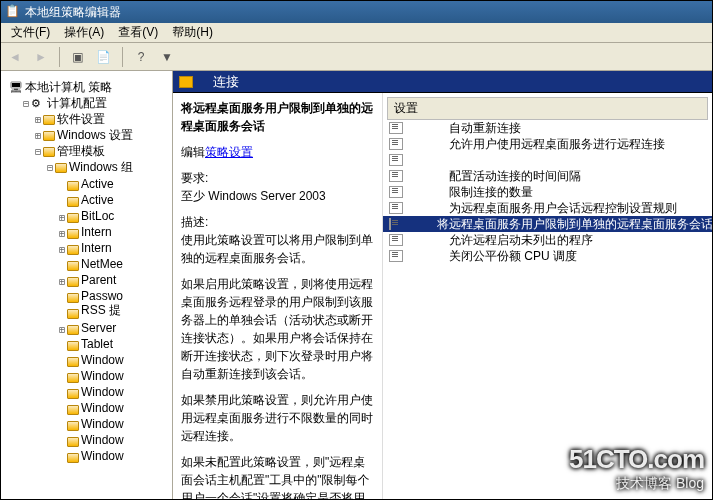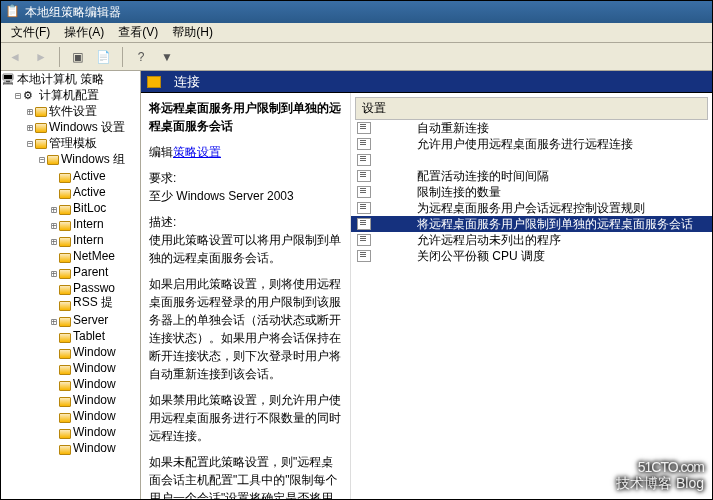--- a/index.html
+++ b/index.html
@@ -11,51 +11,51 @@
 .menubar { height: 20px; background: #ece9d8; border-bottom: 1px solid #aca899; display: flex; align-items: center; font-size: 12px; padding: 0 4px; gap: 2px; }
 .menubar span { padding: 2px 6px; }
 
 .toolbar { height: 28px; background: #ece9d8; border-bottom: 1px solid #aca899; display: flex; align-items: center; padding: 0 4px; gap: 6px; }
 .tool-btn { width: 20px; height: 20px; display: inline-flex; align-items: center; justify-content: center; font-size: 12px; color: #555; }
 .tool-btn.dis { color: #bbb; }
 .tool-sep { width: 1px; height: 20px; background: #aca899; margin: 0 2px; }
 
 .main { display: flex; height: 428px; }
 
-.tree { width: 140px; border-right: 1px solid #aca899; background: #fff; overflow: hidden; font-size: 12px; padding: 0; }
+.tree { width: 172px; border-right: 1px solid #aca899; background: #fff; overflow: hidden; font-size: 12px; padding: 8px; }
 .tree-item { display: flex; align-items: center; height: 16px; white-space: nowrap; overflow: hidden; }
 .tree-item.root { font-weight: normal; }
 .tb { width: 10px; display: inline-block; text-align: center; color: #666; font-size: 10px; font-family: monospace; }
 .fold { width: 14px; height: 14px; display: inline-block; margin-right: 2px; }
 .fold.computer::before { content: "🖥"; font-size: 11px; }
 .fold.gear::before { content: "⚙"; font-size: 11px; }
 .fold.closed { background: linear-gradient(#fceabb, #f8b500); border: 1px solid #b8860b; border-radius: 1px; width: 12px; height: 10px; margin-top: 2px; }
 .ind1 { margin-left: 12px; } .ind2 { margin-left: 24px; } .ind3 { margin-left: 36px; }
 .ind4 { margin-left: 48px; align-items: flex-end; }
 
 .content { flex: 1; display: flex; flex-direction: column; overflow: hidden; }
-.content-header { height: 22px; background: #15317e; color: #fff; display: flex; align-items: center; padding: 0 6px; font-size: 13px; gap: 13px; border-bottom: 1px solid #000; }
+.content-header { height: 22px; background: #15317e; color: #fff; display: flex; align-items: center; padding: 0 6px; font-size: 13px; gap: 20px; border-bottom: 1px solid #000; }
 .content-header .hicon { width: 14px; height: 12px; background: #f8b500; border: 1px solid #b8860b; }
 
 .content-body { flex: 1; display: flex; overflow: hidden; font-size: 12px; }
 
 .desc-pane { width: 210px; padding: 6px 8px; overflow: hidden; line-height: 1.5; border-right: 1px solid #ddd; }
 .desc-pane .dtitle { font-weight: bold; margin-bottom: 8px; }
 .desc-pane a { color: #0000ee; text-decoration: underline; }
 .desc-pane p { margin-bottom: 8px; }
 
 .list-pane { flex: 1; padding: 4px 0 4px 0; overflow: hidden; }
 .list-header { background: #ece9d8; border: 1px solid #bbb; padding: 2px 6px; font-size: 12px; margin: 0 4px 0 4px; }
 .list-row { display: flex; align-items: center; height: 16px; padding: 0 6px; font-size: 12px; white-space: nowrap; gap: 40px; }
 .list-row .licon { width: 14px; height: 12px; margin-right: 6px; display: inline-block; background: #fff; border: 1px solid #999; position: relative; }
 .list-row .licon::after { content: ""; position: absolute; left: 2px; top: 1px; width: 6px; height: 1px; background: #666; box-shadow: 0 2px 0 #666, 0 4px 0 #666; }
 .list-row.sel { background: #15317e; color: #fff; }
 
 .watermark { position: absolute; right: 8px; bottom: 6px; color: rgba(255,255,255,0.9); filter: drop-shadow(0 0 2px #000) drop-shadow(0 0 2px #000); font-family: Arial; text-align: right; pointer-events: none; }
-.watermark .big { font-size: 14px; font-weight: normal; letter-spacing: -1px; }
+.watermark .big { font-size: 26px; font-weight: bold; letter-spacing: -1px; }
 .watermark .sm { font-size: 14px; }
 </style>
 </head>
 <body>
 
 <div class="titlebar">
   <span class="icon">📋</span>
   <span>本地组策略编辑器</span>
 </div>
 

